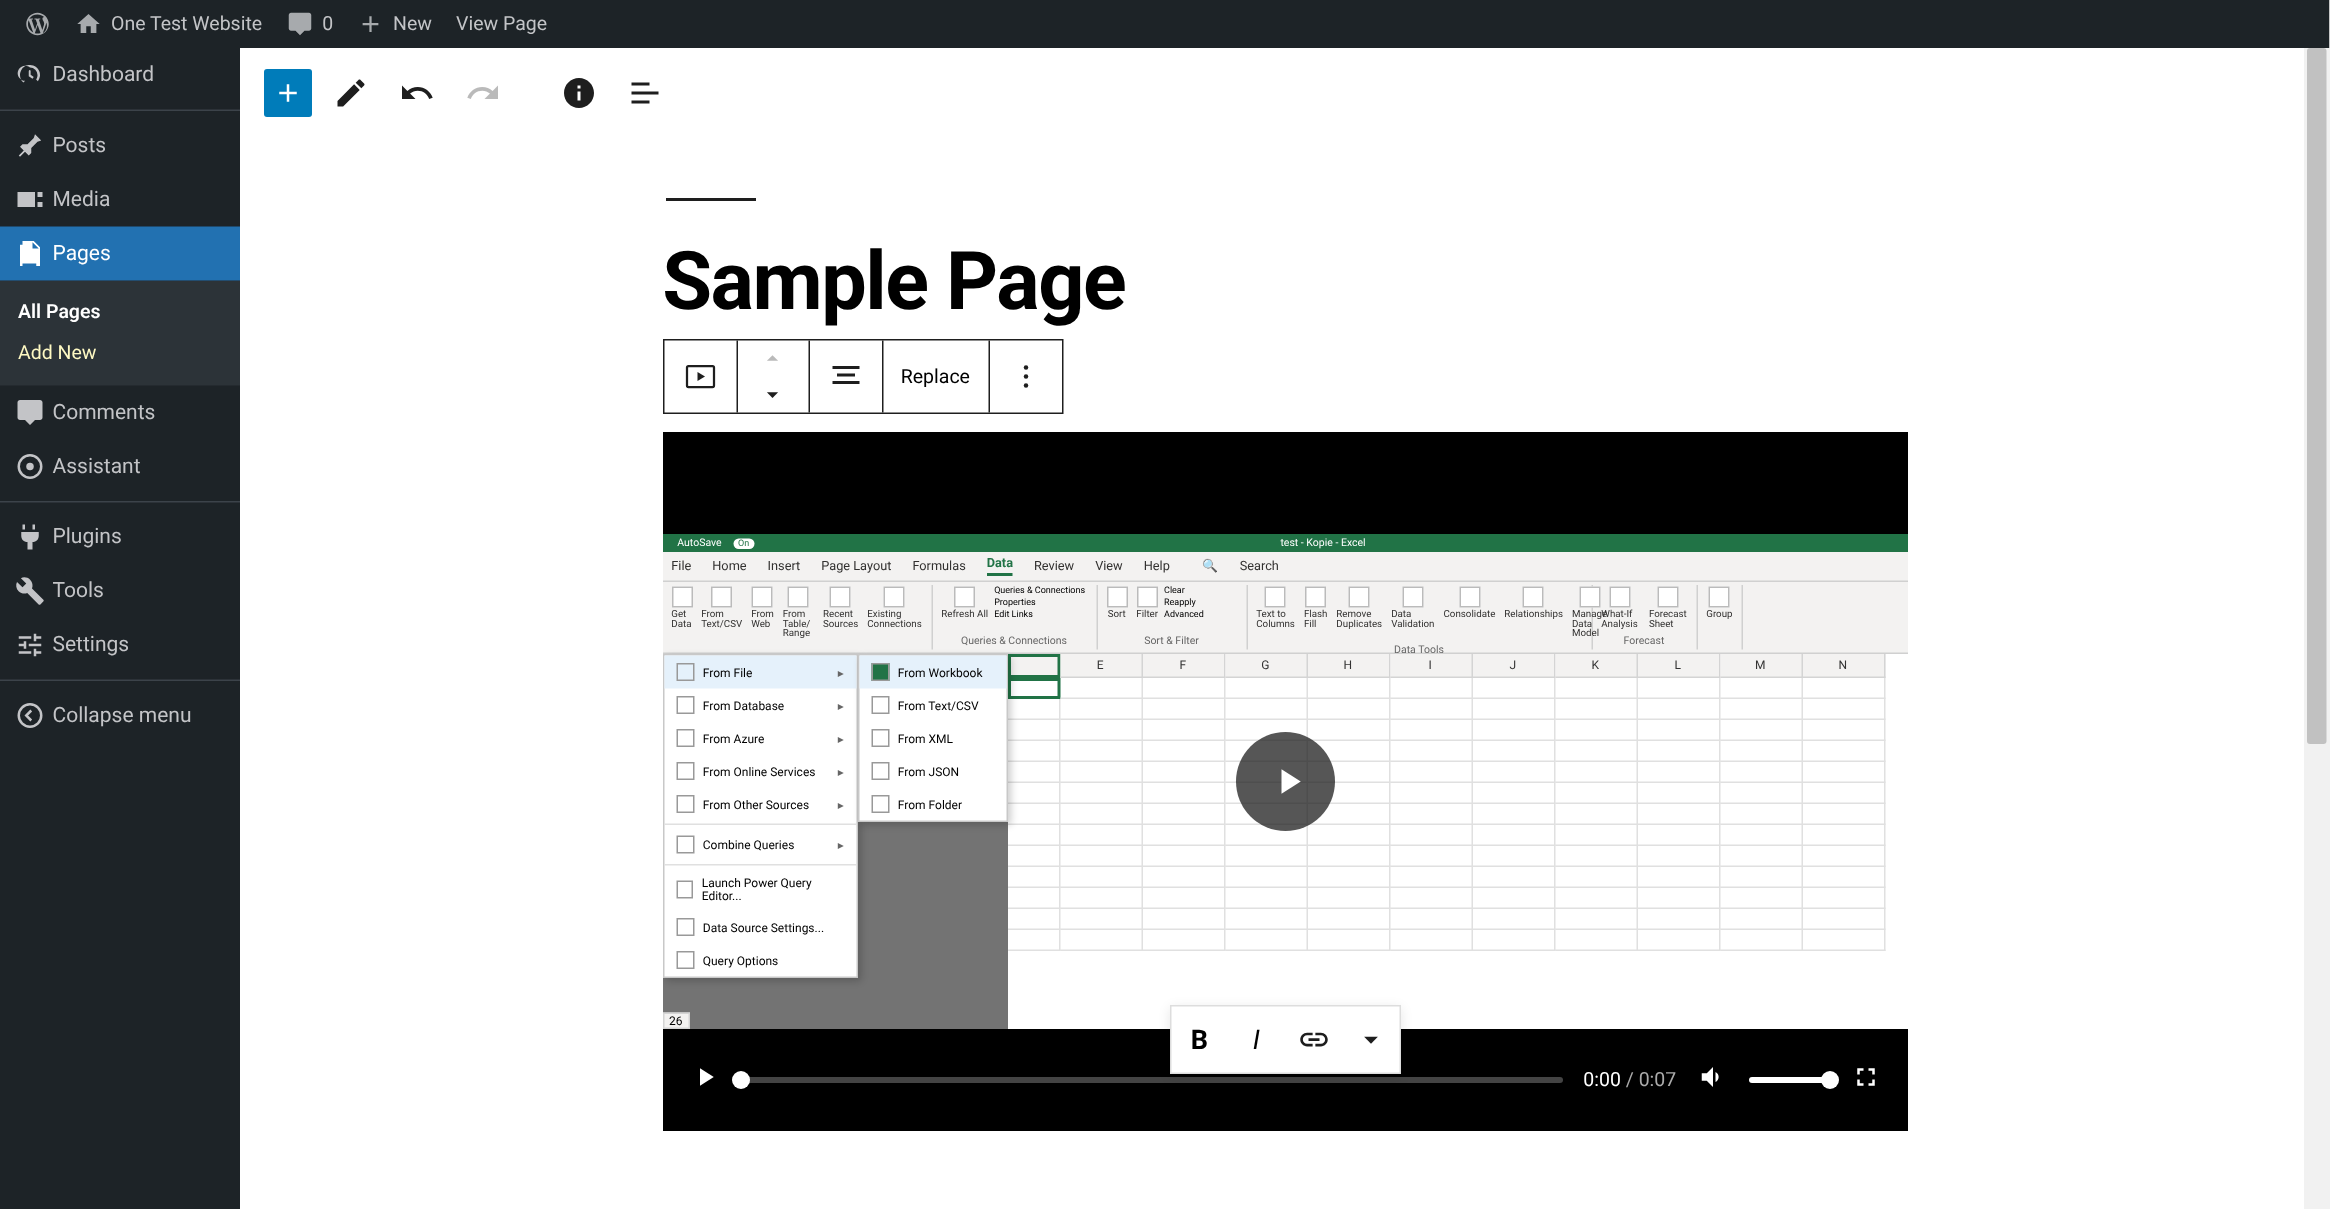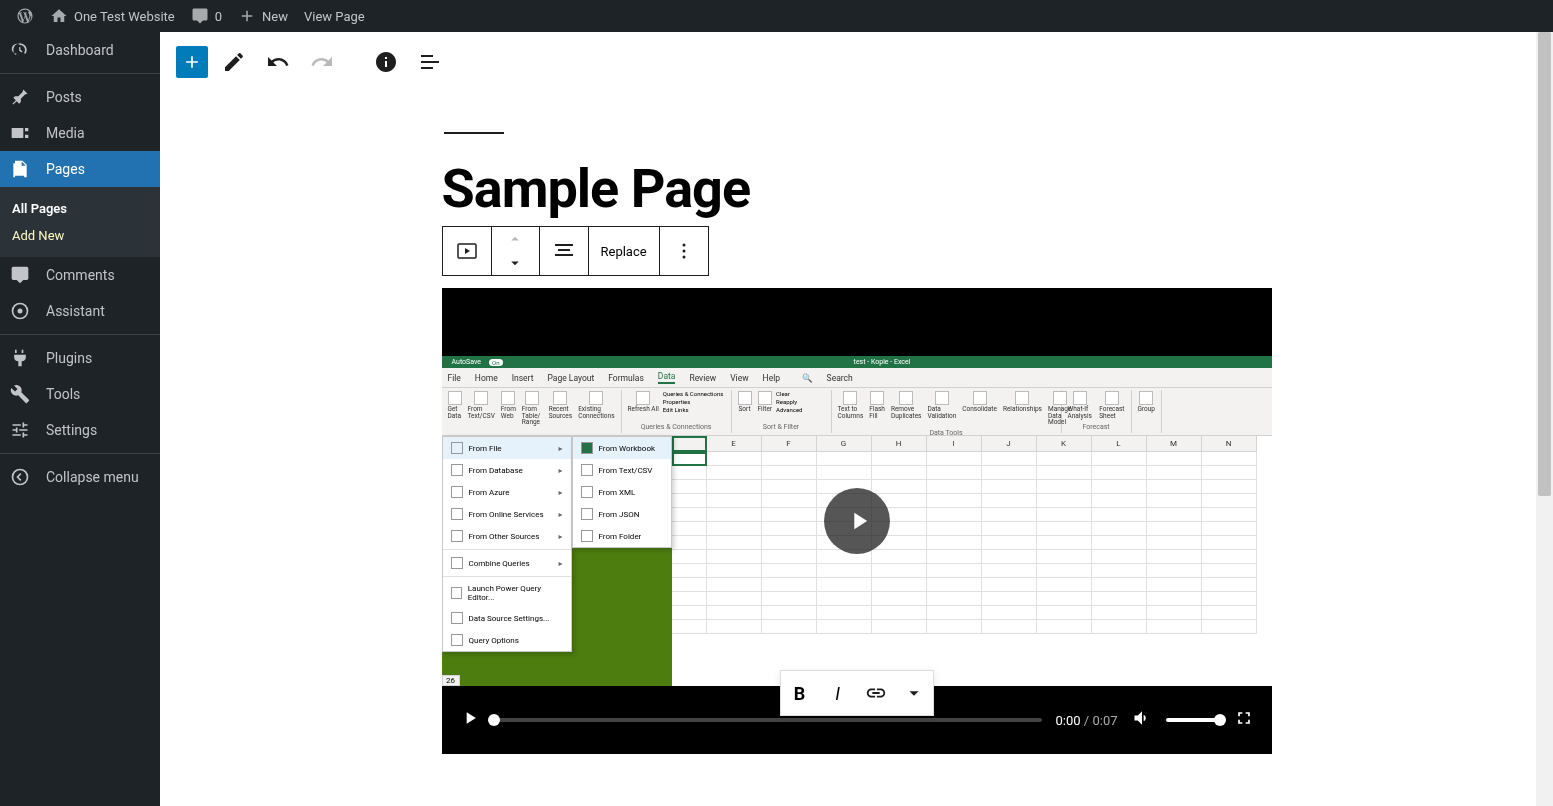--- a/index.html
+++ b/index.html
@@ -2,21 +2,21 @@
 <html><head>
 <meta charset="utf-8">
 <style>
 *{margin:0;padding:0;box-sizing:border-box;font-family:-apple-system,BlinkMacSystemFont,"Segoe UI",Roboto,sans-serif}
 body{overflow:hidden}
 .adminbar{height:32px;background:#1d2327;color:#c3c4c7;display:flex;align-items:center;padding:0 8px;font-size:13px}
 .adminbar-item{display:flex;align-items:center;padding:0 8px;height:32px;color:#c3c4c7;cursor:pointer;gap:6px}
 .adminbar svg{width:18px;height:18px;fill:#a7aaad}
 .layout{display:flex;height:calc(100vh - 32px)}
 .sidebar{width:160px;background:#1d2327;color:#c3c4c7;font-size:14px;overflow-y:auto}
-.sidebar-item{display:flex;align-items:center;padding:8px 10px;gap:16px;cursor:pointer;color:#c3c4c7}
+.sidebar-item{display:flex;align-items:center;padding:8px 10px;gap:5px;cursor:pointer;color:#c3c4c7}
 .sidebar-item.active{background:#2271b1;color:#fff;position:relative}
 .sidebar-item.active::after{content:"";position:absolute;right:-8px;top:50%;transform:translateY(-50%);border:8px solid transparent;border-right-color:#f0f0f1}
 .sidebar-item svg{width:20px;height:20px;fill:currentColor;flex-shrink:0}
 .sidebar-sub{background:#2c3338;padding:8px 0}
 .sidebar-sub-item{padding:6px 12px;font-size:13px;color:#fef9c3;cursor:pointer}
 .sidebar-sub-item.active{color:#fff;font-weight:600}
 .sidebar-separator{border-top:1px solid #3c434a;margin:5px 0}
 .editor{flex:1;background:#fff;overflow-y:auto}
 .editor-toolbar{height:60px;display:flex;align-items:center;padding:0 16px;gap:8px}
 .btn-add{width:32px;height:32px;background:#1e1e1e;color:#fff;border-radius:2px;display:flex;align-items:center;justify-content:center;cursor:pointer}
@@ -31,27 +31,27 @@
 .block-toolbar>*{border-right:1px solid #1e1e1e}
 .block-toolbar>*:last-child{border-right:none}
 .bt-btn{height:48px;min-width:48px;display:flex;align-items:center;justify-content:center;cursor:pointer;padding:0 12px;font-size:13px}
 .bt-btn svg{width:24px;height:24px;fill:#1e1e1e}
 .bt-movers{display:flex;flex-direction:column;width:48px}
 .bt-movers div{flex:1;display:flex;align-items:center;justify-content:center;cursor:pointer}
 .bt-movers div.dis{opacity:.3}
 .bt-movers svg{width:18px;height:18px;fill:#1e1e1e}
 .video-wrap{width:830px;background:#000;position:relative}
 .video-black-top{height:68px;background:#000}
-.video-frame{width:100%;height:330px;background:#4d7c0f;position:relative;overflow:hidden}
+.video-frame{width:100%;height:330px;background:#737373;position:relative;overflow:hidden}
 .excel-header{height:12px;background:#217346;display:flex;align-items:center;padding:0 10px;font-size:7px;color:#fff;justify-content:space-between}
 .excel-header-left{display:flex;gap:8px;align-items:center}
 .excel-header-center{flex:1;text-align:center}
 .excel-tabs{height:20px;background:#f3f2f1;display:flex;align-items:center;padding:0 6px;font-size:8.5px;gap:14px;border-bottom:1px solid #d0d0d0}
 .excel-tab{color:#323130;cursor:pointer}
-.excel-tab.active{color:#217346;font-weight:400;border-bottom:2px solid #217346;padding-bottom:1px}
+.excel-tab.active{color:#217346;font-weight:700;border-bottom:2px solid #217346;padding-bottom:1px}
 .excel-ribbon{height:48px;background:#f3f2f1;display:flex;border-bottom:1px solid #d0d0d0;font-size:7px;padding:2px 0}
 .ribbon-group{border-right:1px solid #d0d0d0;padding:0 4px;display:flex;flex-direction:column;justify-content:space-between;position:relative}
 .ribbon-group-label{font-size:7px;color:#666;text-align:center;padding:2px 0}
 .ribbon-icons{display:flex;gap:2px;flex:1;align-items:flex-start}
 .ribbon-icon{display:flex;flex-direction:column;align-items:center;gap:1px;padding:1px 2px;font-size:6.5px;color:#323130;text-align:left;line-height:1}
 .ribbon-icon-box{width:14px;height:14px;background:#fff;border:1px solid #bbb}
 .excel-dropdown{position:absolute;top:80px;left:0;width:130px;background:#fff;border:1px solid #c8c8c8;box-shadow:2px 2px 5px rgba(0,0,0,.2);font-size:8px;z-index:5}
 .dd-item{padding:5px 8px;display:flex;align-items:center;justify-content:space-between;cursor:pointer}
 .dd-item.hov{background:#e5f1fb}
 .dd-item .ico{width:12px;height:12px;border:1px solid #999;margin-right:6px;display:inline-block}

